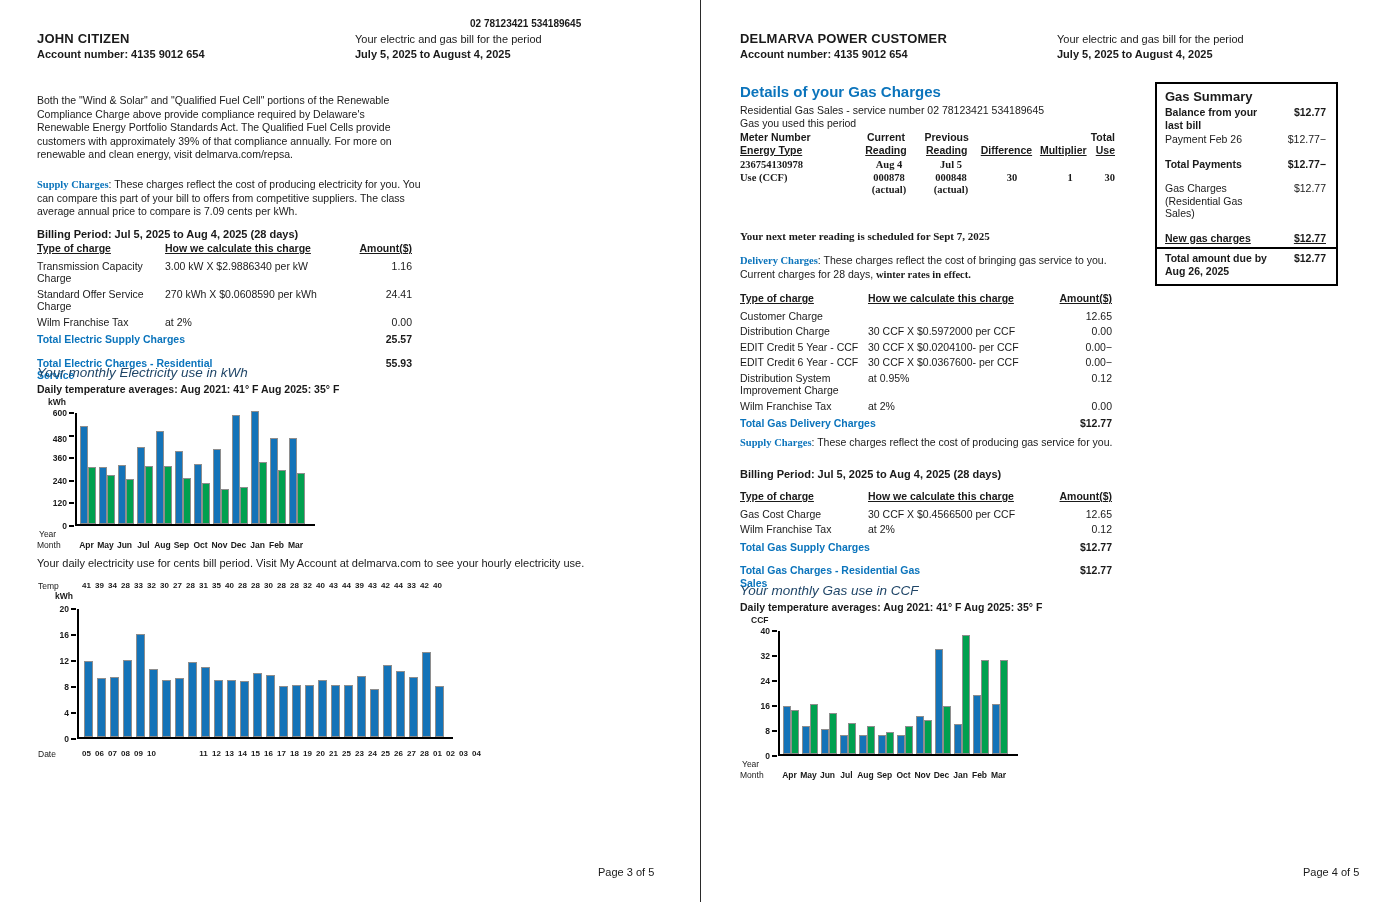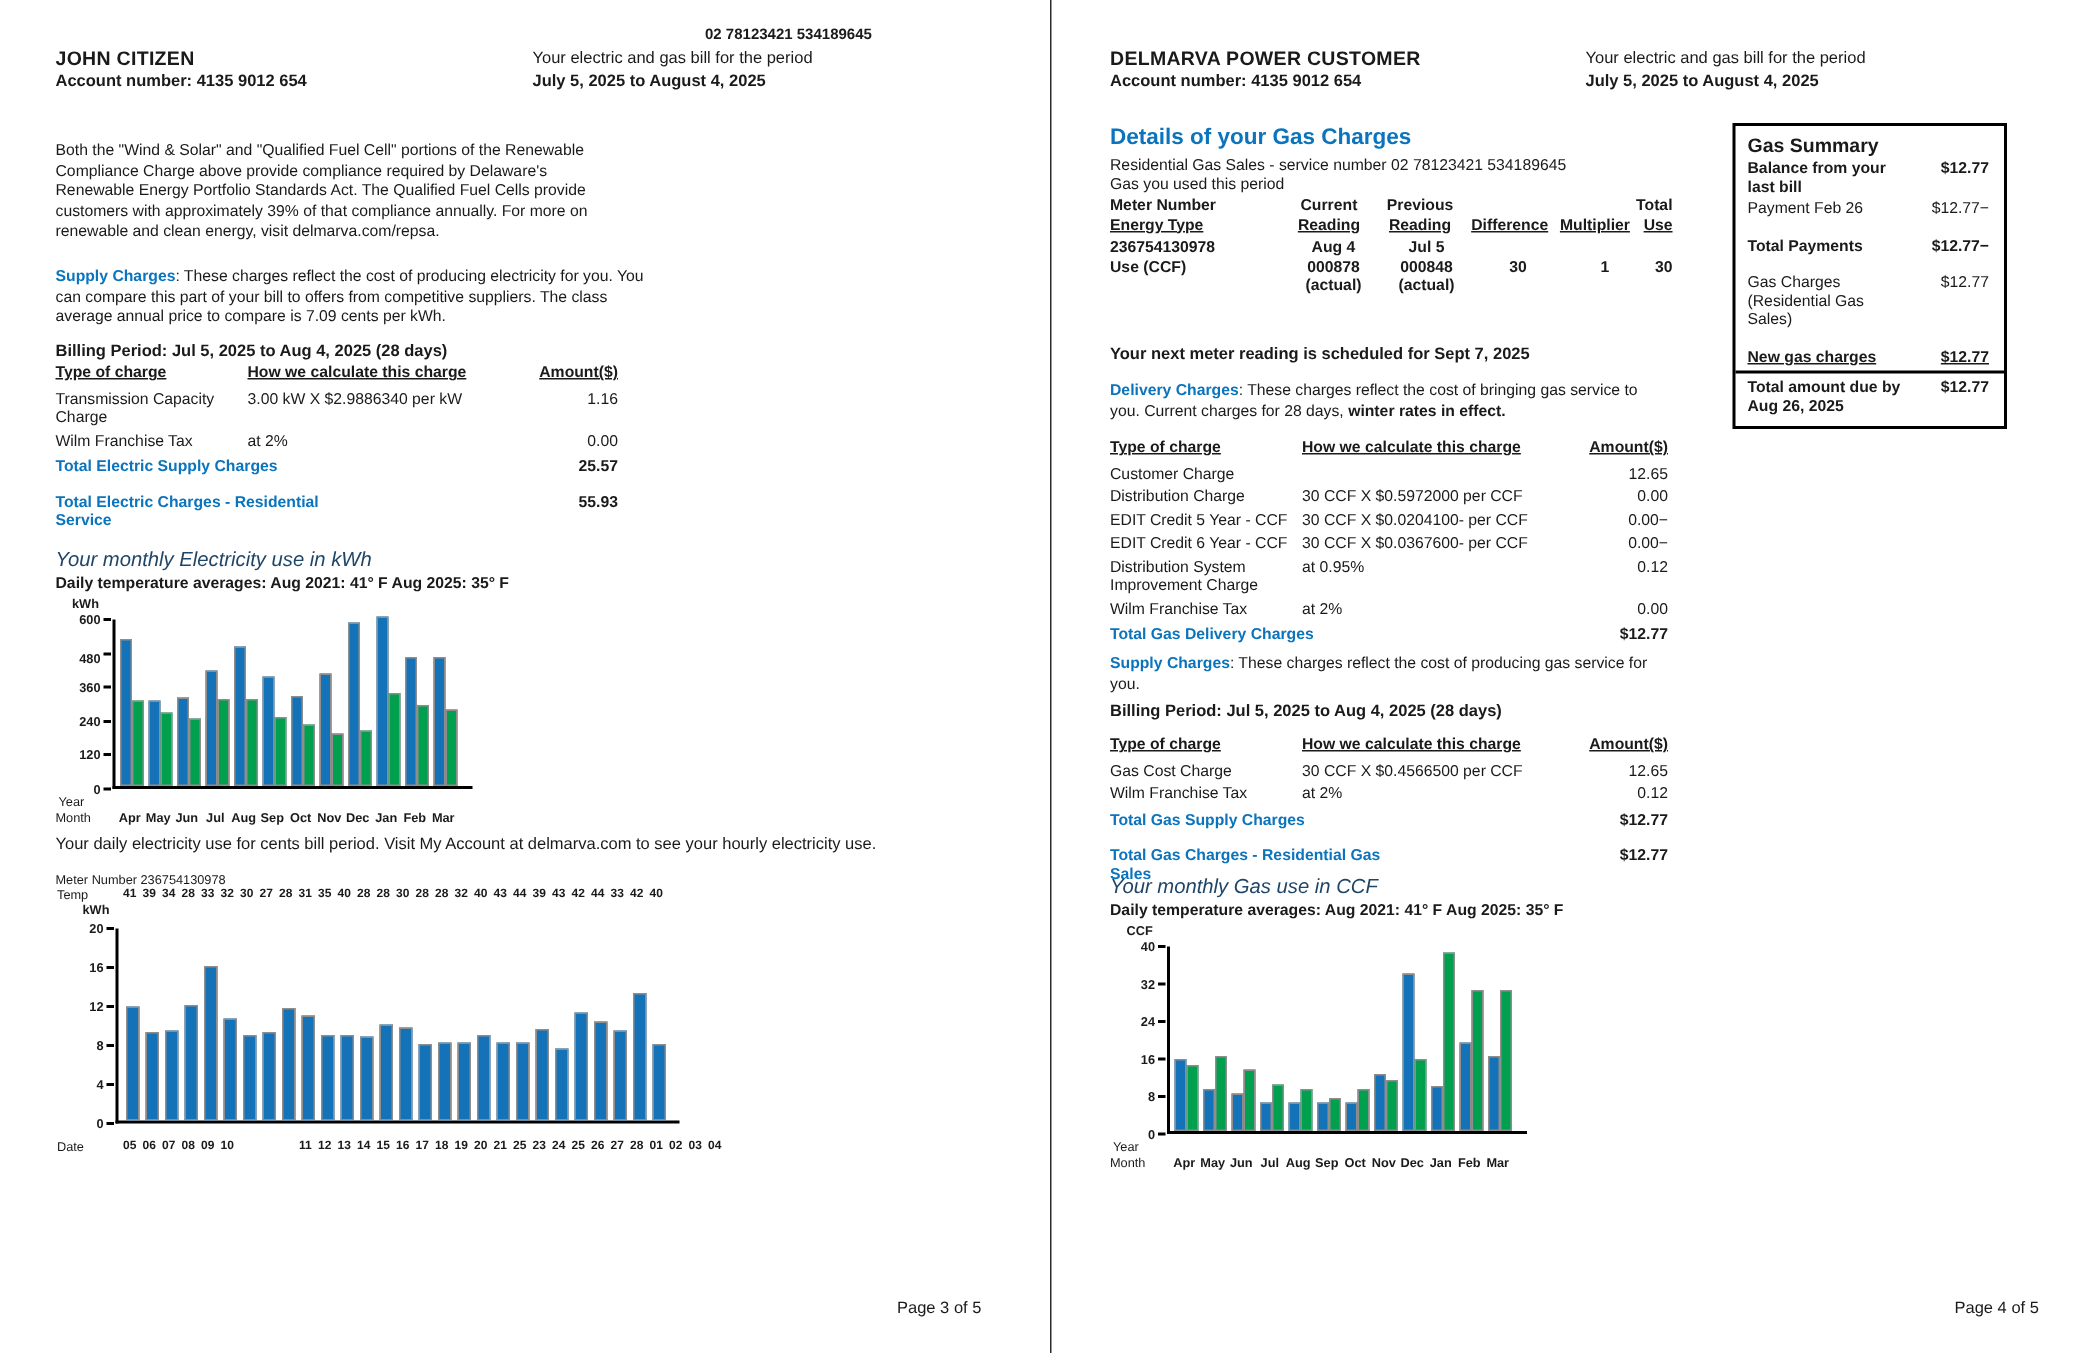--- a/index.html
+++ b/index.html
@@ -3,21 +3,21 @@
 <meta charset="utf-8">
 <style>
   * { box-sizing: border-box; }
   html,body { margin:0; padding:0; }
   body {
     width:1396px; height:902px; position:relative; background:#ffffff;
     font-family:"Liberation Sans", sans-serif; color:#1a1a1a; font-size:10.5px;
     overflow:hidden;
   }
   .abs { position:absolute; }
-  .bold { font-weight:bold; }
+  .bold { font-weight:bold;font-family:Liberation Serif, serif; }
   .blue { color:var(--blue,#0b74bc); }
   .divider { position:absolute; left:700px; top:0; width:1px; height:902px; background:#2a2a2a; }
   .name-lg { font-size:13px; font-weight:bold; letter-spacing:0.2px; }
   .acct { font-size:11px; font-weight:bold; }
   .ref-num { font-size:10px; font-weight:bold; }
   .bp1 { font-size:11px; }
   .bp2 { font-size:11px; font-weight:bold; }
   .para { line-height:13.5px; }
   .billing-period { font-weight:bold; font-size:11px; }
   .section-head { font-size:15px; font-weight:bold; color:var(--blue,#0b74bc); }
@@ -94,20 +94,25 @@
         <span class="c1">Type of charge</span>
         <span class="c2">How we calculate this charge</span>
         <span class="c3">Amount($)</span>
       </div>
       <div class="crow">
         <span class="c1">Transmission  Capacity Charge</span>
         <span class="c2">3.00 kW X $2.9886340 per kW</span>
         <span class="c3">1.16</span>
       </div>
       <div class="crow">
+        <span class="c1">Standard Offer Service Charge</span>
+        <span class="c2">270 kWh X $0.0608590 per kWh</span>
+        <span class="c3">24.41</span>
+      </div>
+      <div class="crow">
         <span class="c1">Wilm Franchise Tax</span>
         <span class="c2">at 2%</span>
         <span class="c3">0.00</span>
       </div>
       <div class="crow ctotal">
         <span class="c12">Total Electric Supply Charges</span>
         <span class="c3">25.57</span>
       </div>
       <div class="crow ctotal gap">
         <span class="c12">Total Electric Charges - Residential Service</span>
@@ -199,21 +204,20 @@
           <div class="cell" style="width: 19px;">Mar</div>
         </div>
         <div class="axis-side abs" style="left: 2px; top: 122px;">Year</div>
         <div class="axis-side abs" style="left: 0px; top: 133px;">Month</div>
       </div>
   </div>
 
   <div class="abs para" style="left:37px; top:557px; width:615px; font-size:11px;">Your daily electricity use for cents bill period. Visit My Account at delmarva.com to see your hourly electricity use.</div>
 
   <div class="abs" style="left:37px; top:581px; width:620px;">
-    <div class="tiny">Meter Number 236754130978</div>
     <div class="chart-region" id="dchart" style="height:190px;">
         <div class="axis-side abs" style="left: 1px; top: 0px;">Temp</div>
         <div class="xlabels" style="left: 43px; top: 0px; font-size: 8px;">
           <div class="cell" style="width: 13px;">41</div>
           <div class="cell" style="width: 13px;">39</div>
           <div class="cell" style="width: 13px;">34</div>
           <div class="cell" style="width: 13px;">28</div>
           <div class="cell" style="width: 13px;">33</div>
           <div class="cell" style="width: 13px;">32</div>
           <div class="cell" style="width: 13px;">30</div>

